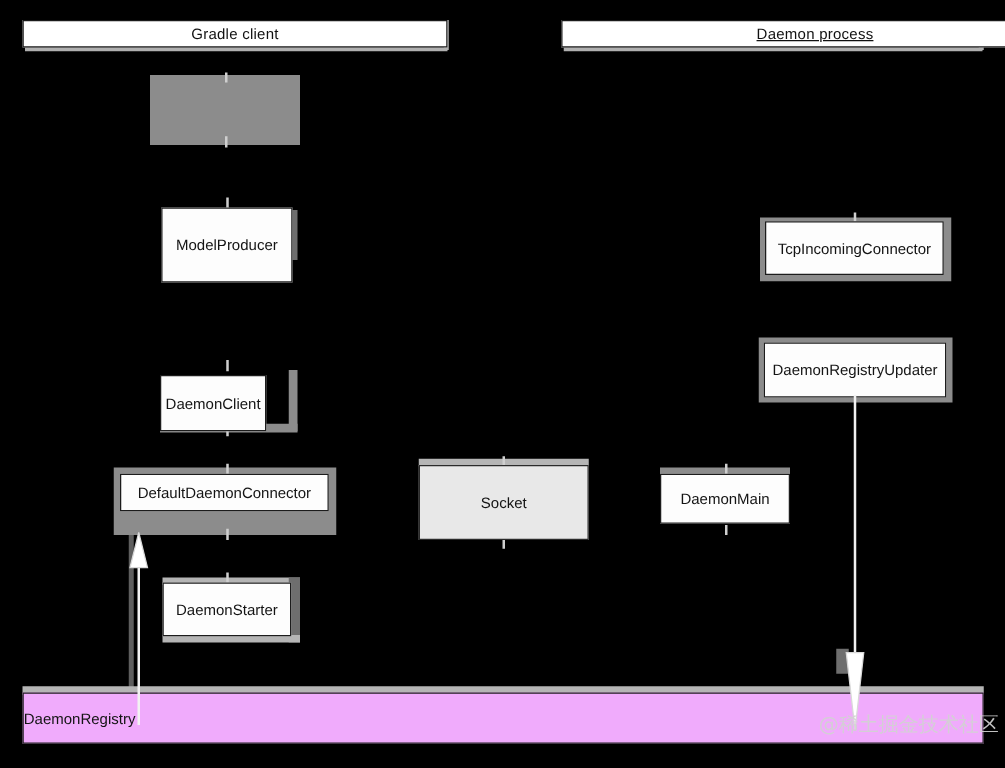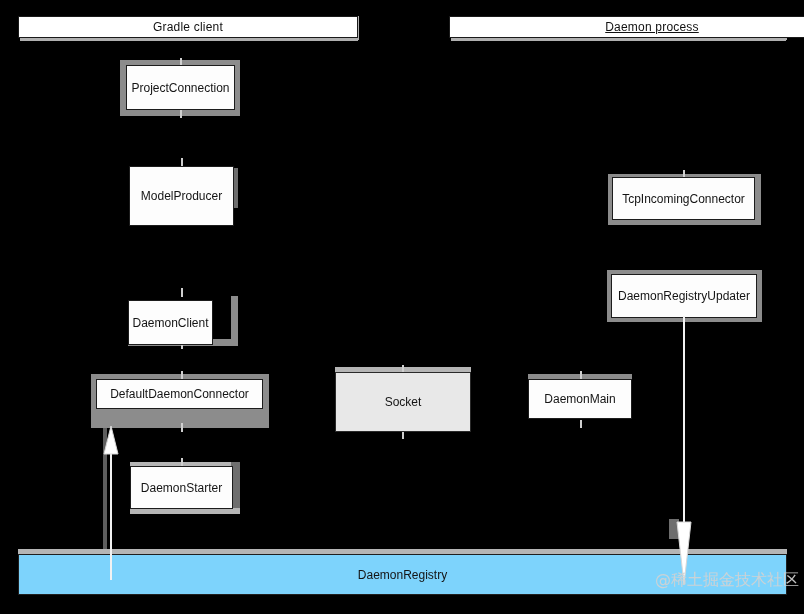--- a/index.html
+++ b/index.html
@@ -62,27 +62,27 @@
     background: #8c8c8c;
     z-index: 2;
   }
   .plate.light { background: #b5b5b5; }
   .plate.dark  { background: #6e6e6e; }
 
   
   #registry-bar {
     position: absolute;
     box-sizing: border-box;
-    background: #7dd3fc;
+    background: #f0abfc;
     border: 1px solid #1f1f1f;
     color: #141414;
     font-size: 12px;
     display: flex;
     align-items: center;
-    justify-content: center;
+    justify-content: flex-start;
     z-index: 4;
   }
   #registry-bar-plate {
     position: absolute;
     background: #b5b5b5;
     z-index: 3;
   }
 
   
   .vline {
@@ -133,23 +133,20 @@
   <div class="vline" style="left:181px; top:371px; width:2px; height:9px;"></div>
   <div class="vline" style="left:181px; top:423px; width:2px; height:9px;"></div>
   <div class="vline" style="left:181px; top:458px; width:2px; height:9px;"></div>
   <div class="vline" style="left:402px; top:365px; width:2px; height:8px;"></div>
   <div class="vline" style="left:402px; top:431px; width:2px; height:8px;"></div>
   <div class="vline" style="left:683px; top:170px; width:2px; height:8px;"></div>
   <div class="vline" style="left:580px; top:371px; width:2px; height:9px;"></div>
   <div class="vline" style="left:580px; top:420px; width:2px; height:8px;"></div>
 
   <div class="plate" style="left:120px; top:60px; width:120px; height:56px;"></div>
-  <div class="node" style="left:126px; top:65px; width:109px; height:45px;">
-    <span>ProjectConnection</span>
-  </div>
 
   <div class="plate dark" style="left:231px; top:168px; width:7px; height:40px;"></div>
   <div class="node" style="left:129px; top:166px; width:105px; height:60px;">
     <span>ModelProducer</span>
   </div>
 
   <div class="plate" style="left:231px; top:296px; width:7px; height:49px;"></div>
   <div class="plate" style="left:128px; top:339px; width:110px; height:7px;"></div>
   <div class="node" style="left:128px; top:300px; width:85px; height:45px;">
     <span>DaemonClient</span>

